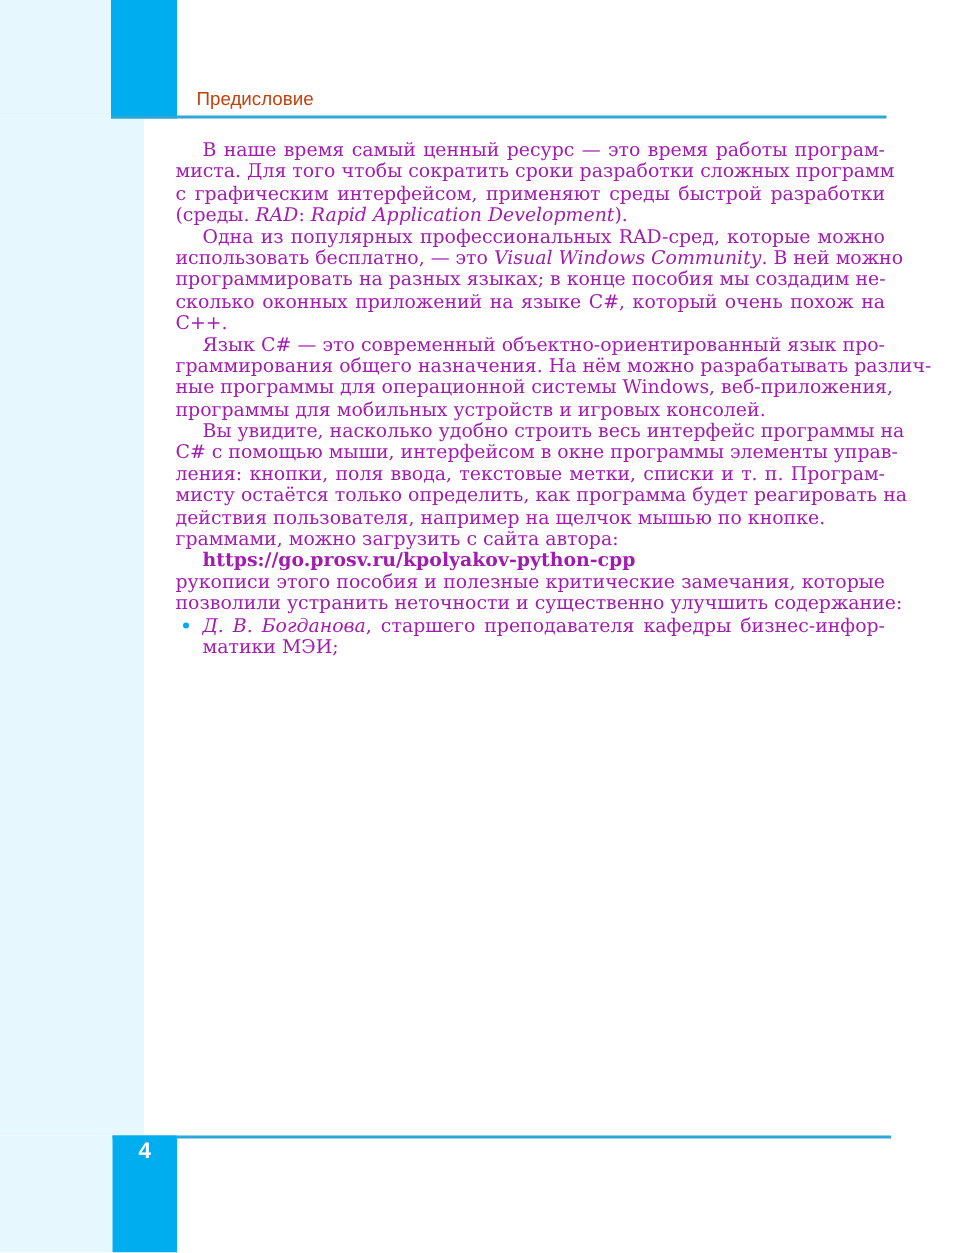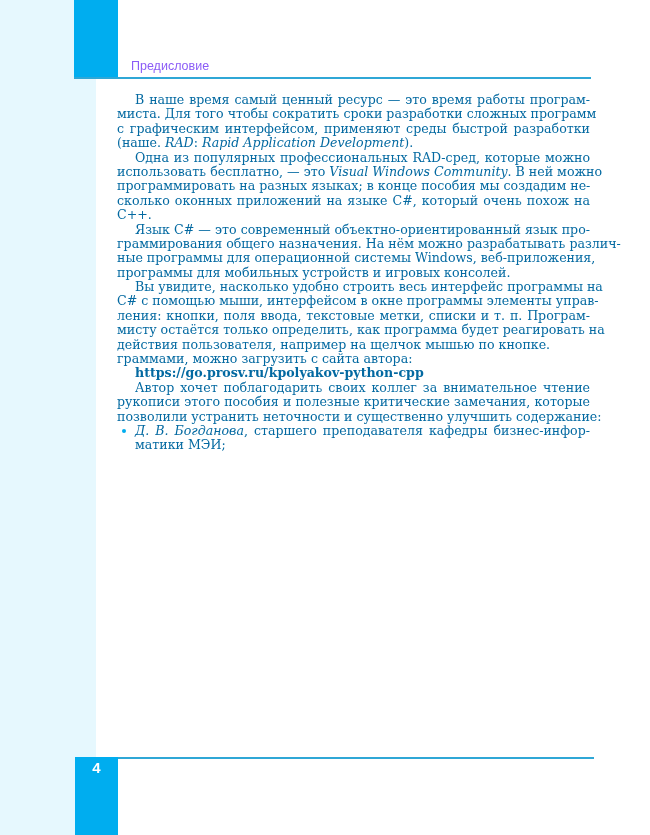--- a/index.html
+++ b/index.html
@@ -24,39 +24,39 @@
     position: absolute; left: 74px; top: 0; width: 44px; height: 79px;
     background: #00adef;
   }
   .header-rule {
     position: absolute; left: 74px; top: 77px; width: 517px; height: 2px;
     background: #2fa7d6;
   }
   .running-head {
     position: absolute; left: 131px; top: 59px;
     font-family: "Liberation Sans", "DejaVu Sans", sans-serif;
-    font-size: 12.5px; color: #8b5cf6;
+    font-size: 12.5px; color: #c2410c;
   }
   .blue-tab-bottom {
     position: absolute; left: 75px; top: 757px; width: 43px; height: 78px;
     background: #00adef;
   }
   .footer-rule {
     position: absolute; left: 75px; top: 757px; width: 519px; height: 2px;
     background: #2fa7d6;
   }
   .page-number {
     position: absolute; left: 75px; top: 759px; width: 43px;
     text-align: center;
     font-family: "Liberation Sans", "DejaVu Sans", sans-serif;
     font-weight: bold; font-size: 15px; color: #ffffff;
   }
   .body-text {
     position: absolute; left: 117px; top: 93px; width: 473px;
-    font-size: 12.6px; line-height: 14.4px; color: #0369a1;
+    font-size: 12.6px; line-height: 14.4px; color: #a21caf;
   }
   .line {
     display: block; text-align: justify; text-align-last: justify;
     white-space: nowrap; height: 14.4px;
   }
   .line.last { text-align-last: left; }
   .indent { padding-left: 18px; }
   .url-line { padding-left: 18px; font-weight: bold; text-align-last: left; }
   .bullet-line { position: relative; padding-left: 18px; }
   .bullet-cont { padding-left: 18px; }
@@ -76,21 +76,21 @@
 <div class="blue-tab-top"></div>
 <div class="header-rule"></div>
 <div class="running-head">Предисловие</div>
 
 <div class="body-text">
 
   <div>
     <span class="line indent">В наше время самый ценный ресурс — это время работы програм-</span>
     <span class="line">миста. Для того чтобы сократить сроки разработки сложных программ</span>
     <span class="line">с графическим интерфейсом, применяют среды быстрой разработки</span>
-    <span class="line last"><span>(наше. </span><span class="it">RAD</span><span>: </span><span class="it">Rapid Application Development</span><span>).</span></span>
+    <span class="line last"><span>(среды. </span><span class="it">RAD</span><span>: </span><span class="it">Rapid Application Development</span><span>).</span></span>
   </div>
 
   <div>
     <span class="line indent">Одна из популярных профессиональных RAD-сред, которые можно</span>
     <span class="line"><span>использовать бесплатно, — это </span><span class="it">Visual Windows Community</span><span>. В ней можно</span></span>
     <span class="line">программировать на разных языках; в конце пособия мы создадим не-</span>
     <span class="line">сколько оконных приложений на языке C#, который очень похож на</span>
     <span class="line last">C++.</span>
   </div>
 
@@ -109,21 +109,20 @@
     <span class="line last">действия пользователя, например на щелчок мышью по кнопке.</span>
   </div>
 
   <div>
     <span class="line last">граммами, можно загрузить с сайта автора:</span>
   </div>
 
   <span class="line url-line">https://go.prosv.ru/kpolyakov-python-cpp</span>
 
   <div>
-    <span class="line indent">Автор хочет поблагодарить своих коллег за внимательное чтение</span>
     <span class="line">рукописи этого пособия и полезные критические замечания, которые</span>
     <span class="line last">позволили устранить неточности и существенно улучшить содержание:</span>
   </div>
 
   <div>
     <div>
       <span class="line bullet-line"><span class="bullet-dot"></span><span class="it">Д. В. Богданова</span><span>, старшего преподавателя кафедры бизнес-инфор-</span></span>
       <span class="line last bullet-cont">матики МЭИ;</span>
     </div>
   </div>

